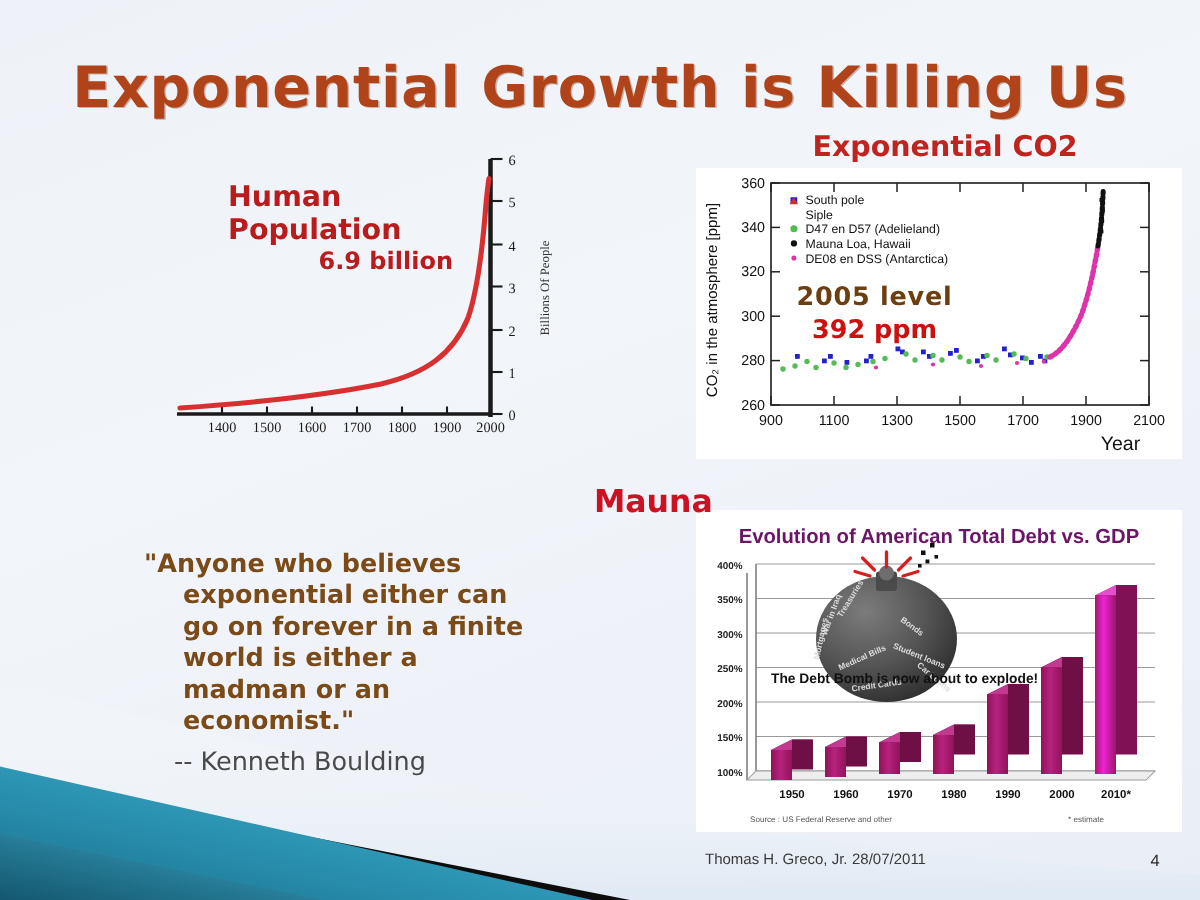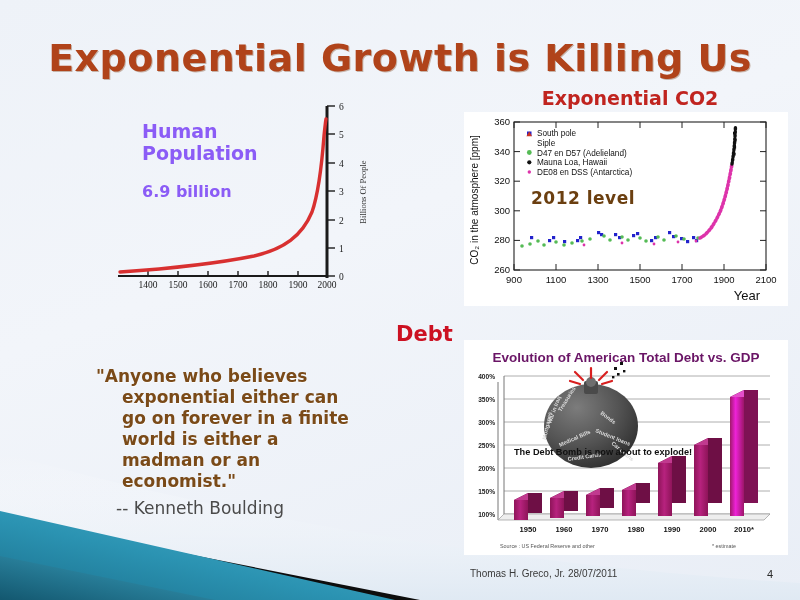--- a/index.html
+++ b/index.html
@@ -20,24 +20,24 @@
     font-size: 38px; font-weight: bold; letter-spacing: .5px;
     color: #b0431a;
     text-shadow: 1px 1px 0 rgba(120,60,20,.35);
     font-family: "DejaVu Sans", sans-serif;
     z-index: 5;
     margin-top: 18px;
   }
 
   
   #pop-panel { position: absolute; left: 104px; top: 92px; width: 272px; height: 212px; z-index: 4; }
-  #pop-caption { position: absolute; left: 38px; top: 28px; width: 150px; color: #8b5cf6;
+  #pop-caption { position: absolute; left: 48px; top: 28px; width: 150px; color: #b91c1c;
                  font-family: "DejaVu Sans", sans-serif; font-weight: bold; z-index: 6; }
   #pop-caption .l1 { font-size: 19px; line-height: 22px; }
-  #pop-caption .l2 { font-size: 16px; margin-top: 18px; }
+  #pop-caption .l2 { font-size: 16px; margin-top: 0; text-align: right; }
   #pop-chart { position: absolute; left: 0; top: 0; }
 
   
   #co2-heading {
     position: absolute; left: 470px; top: 87px; width: 320px; text-align: center;
     font-size: 19px; font-weight: bold; color: #c0241f;
     font-family: "DejaVu Sans", sans-serif; z-index: 5;
   }
   #co2-card {
     position: absolute; left: 464px; top: 112px; width: 324px; height: 194px;
@@ -297,24 +297,25 @@
     <g fill="#111111">
       <rect x="269" y="20" width="2.6" height="2.6"></rect>
         <rect x="270" y="27" width="2.6" height="2.6"></rect>
       <rect x="269.5" y="34" width="2.6" height="2.6"></rect>
         <rect x="269" y="41" width="2.6" height="2.6"></rect>
     </g>
   </svg>
 </div>
 
 <div id="co2-annot">
-  <div class="a1">2012 level</div>
-</div>
-
-<div id="debt-heading">Debt</div>
+  <div class="a1">2005 level</div>
+  <div class="a2">392 ppm</div>
+</div>
+
+<div id="debt-heading">Mauna</div>
 
 <div id="debt-card">
   <svg width="324" height="215" viewBox="0 0 324 215">
     <defs>
       <linearGradient id="barGrad" x1="0" y1="0" x2="1" y2="0">
         <stop offset="0%" stop-color="#8e1459"></stop>
         <stop offset="45%" stop-color="#b7227e"></stop>
         <stop offset="100%" stop-color="#8e1459"></stop>
       </linearGradient>
       <linearGradient id="barGradHot" x1="0" y1="0" x2="1" y2="0">

